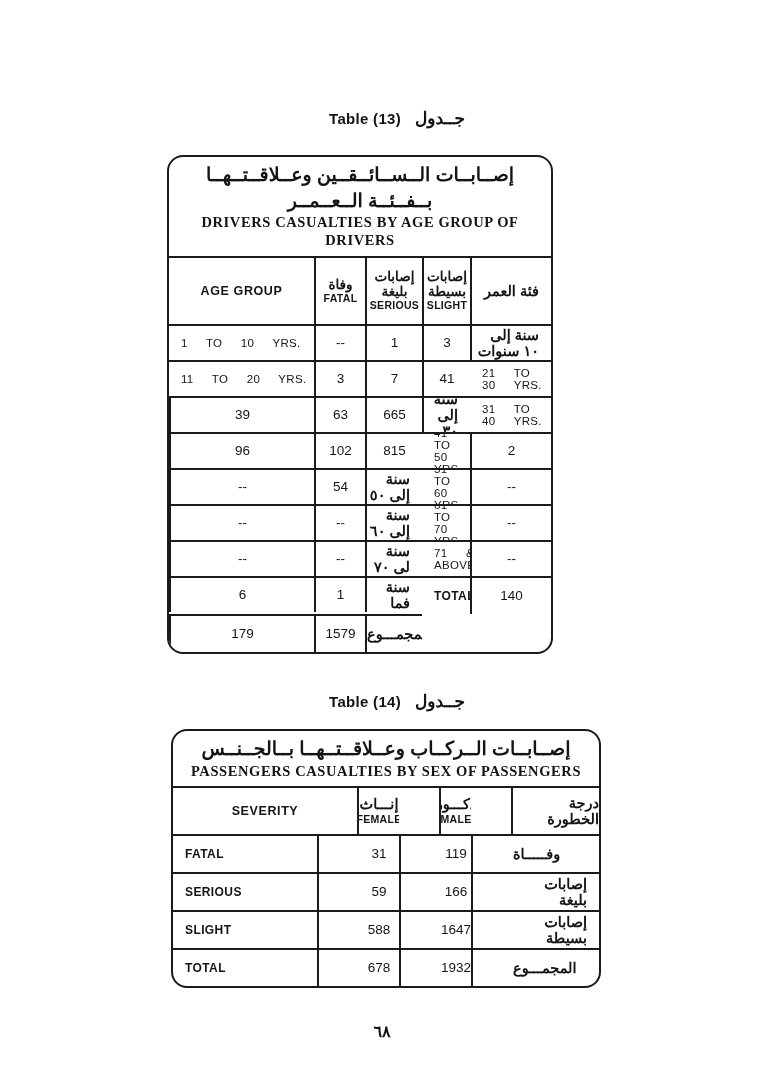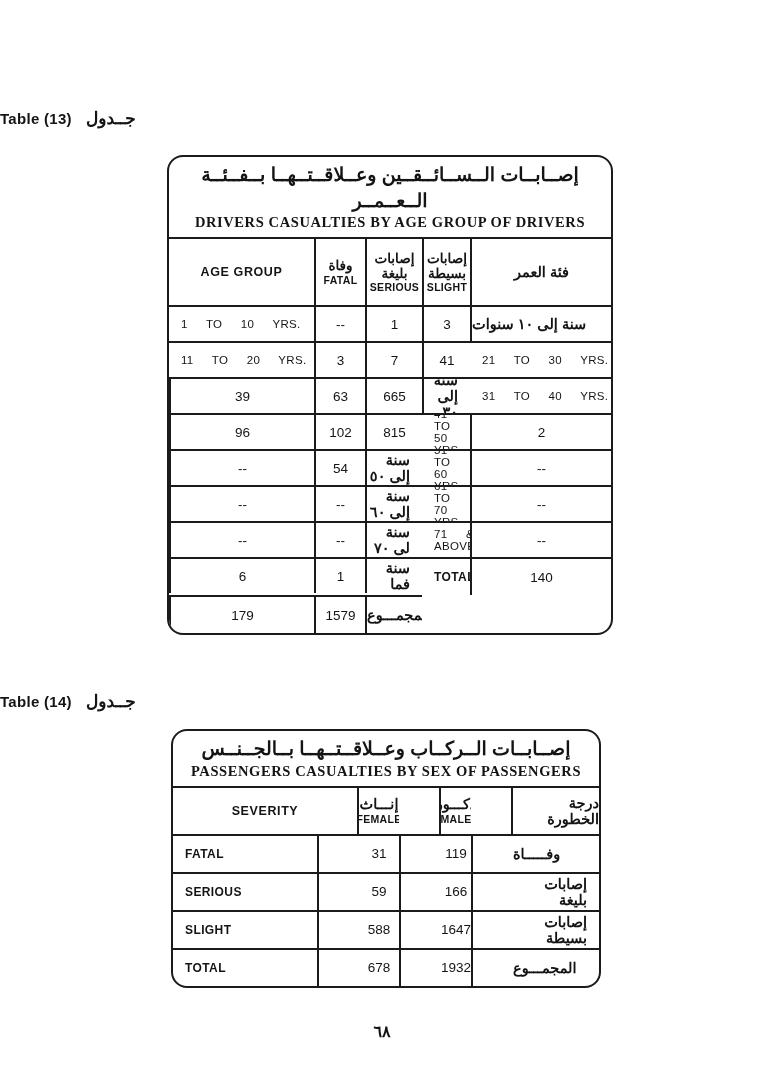--- a/index.html
+++ b/index.html
@@ -8,21 +8,22 @@
     position: relative;
     width: 764px;
     height: 1082px;
     font-family: "Liberation Sans", sans-serif;
     color: #141414;
     overflow: hidden;
   }
   .caption {
     position: absolute;
     width: 100%;
-    text-align: left;
+    text-align: center;
+    padding-left: 30px;
   }
   .caption-inner {
     display: inline-flex;
     align-items: baseline;
     gap: 14px;
   }
   .caption-en {
     font-weight: 700;
     font-size: 15px;
     letter-spacing: 0.3px;
@@ -109,21 +110,21 @@
   }
   .pageno {
     position: absolute;
     top: 1022px;
     width: 100%;
     text-align: center;
     font-size: 16px;
     font-weight: 700;
     letter-spacing: 7px;
   }
-  .t13 { left: 167px; top: 155px; width: 446px; }
+  .t13 { left: 167px; top: 155px; width: 386px; }
   .t14 { left: 171px; top: 729px; width: 430px; }
   .cap13 { top: 108px; }
   .cap14 { top: 691px; }
 </style>
 </head>
 <body>
 
 <div class="caption cap13">
   <span class="caption-inner">
     <span class="caption-en">Table (13)</span>

